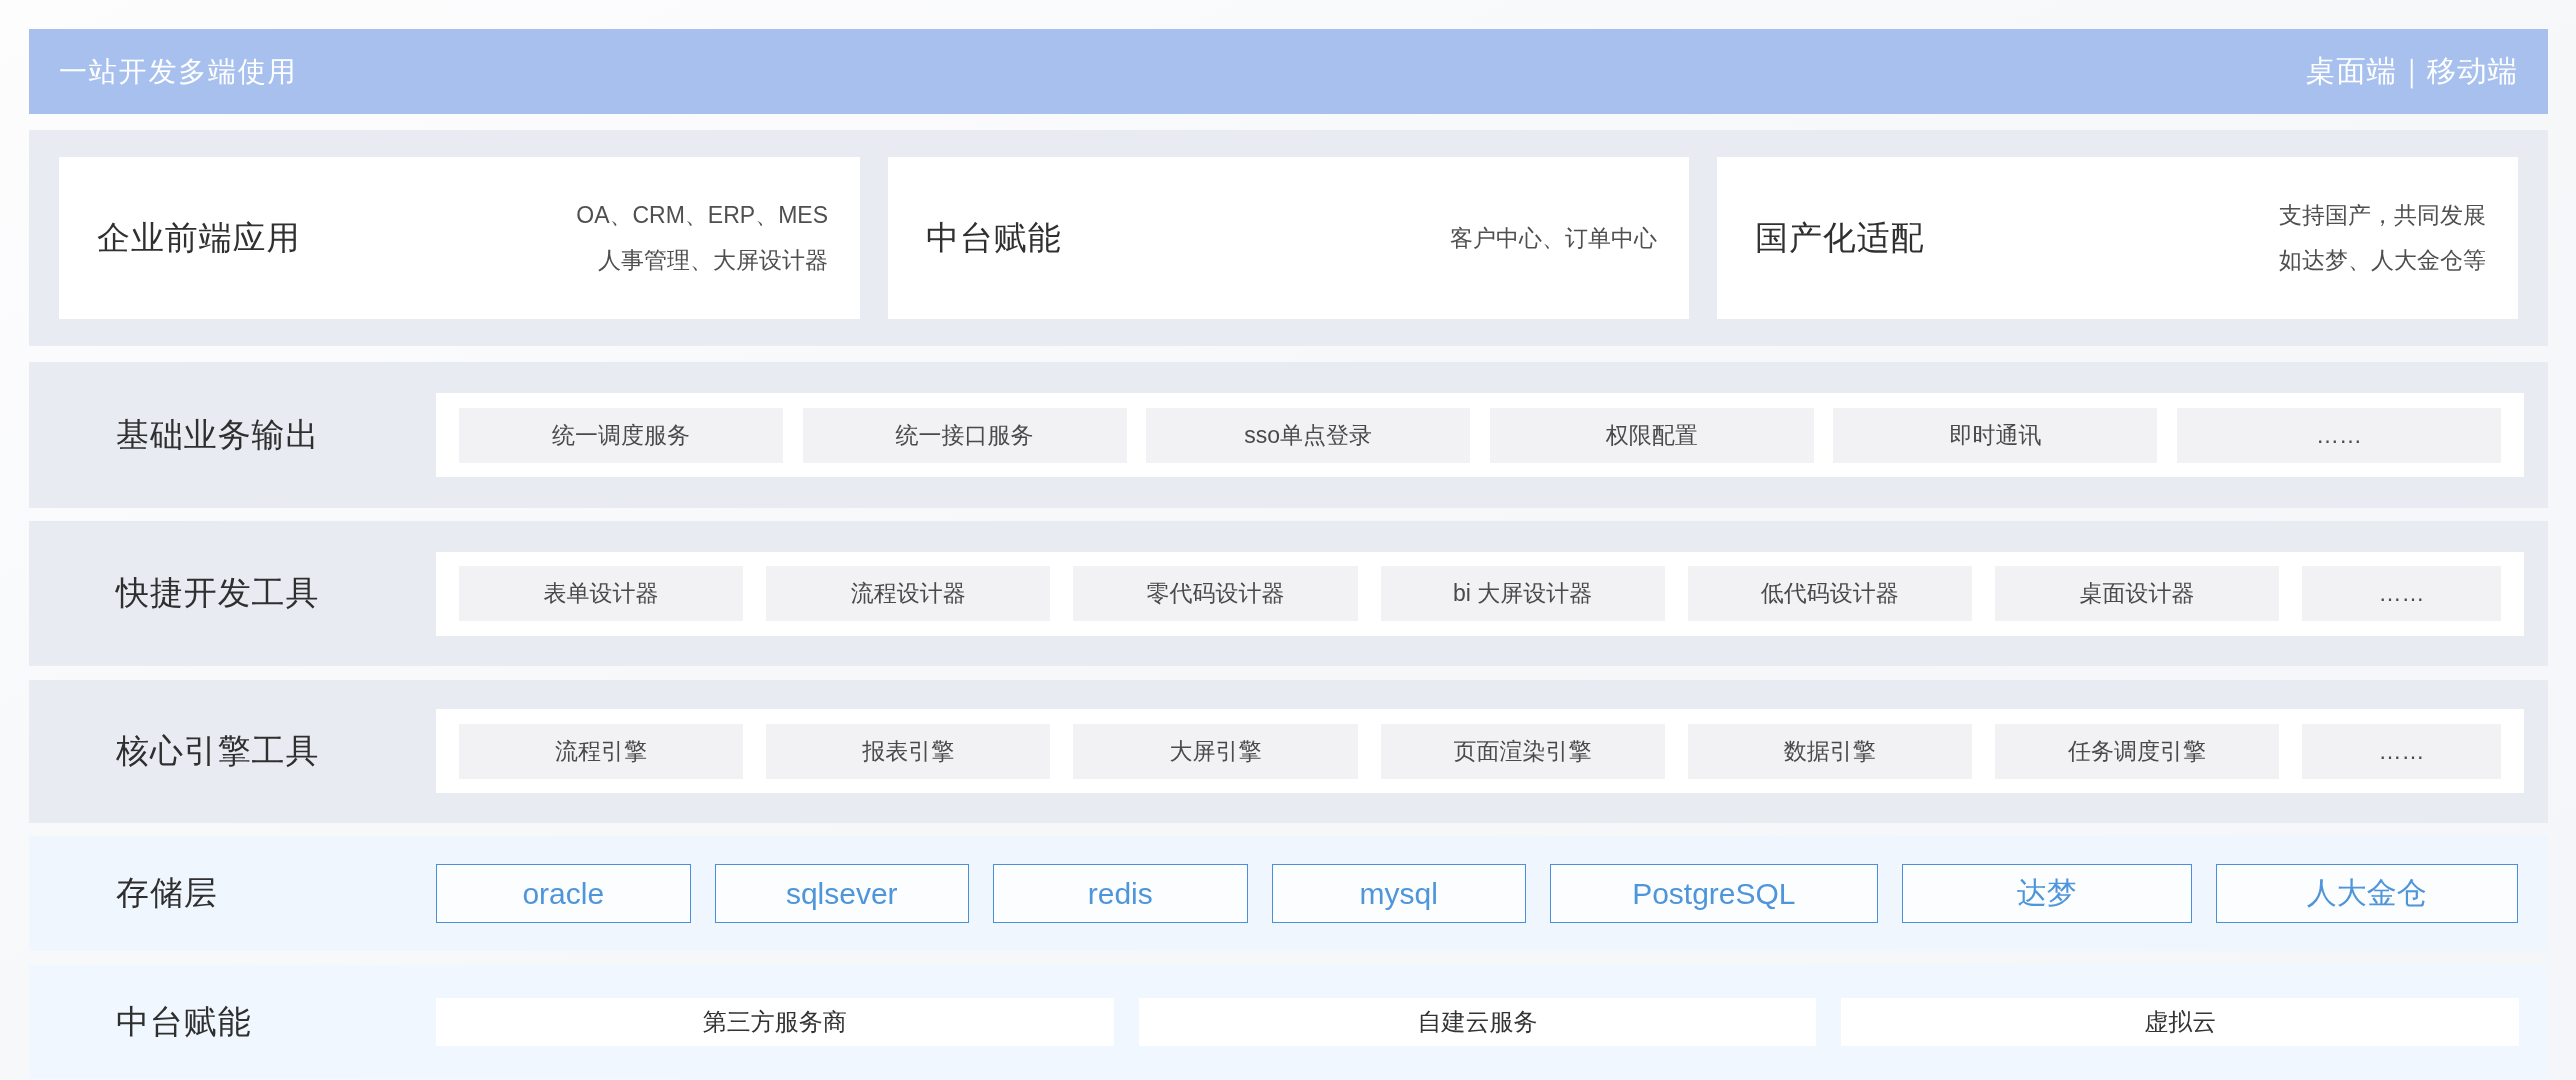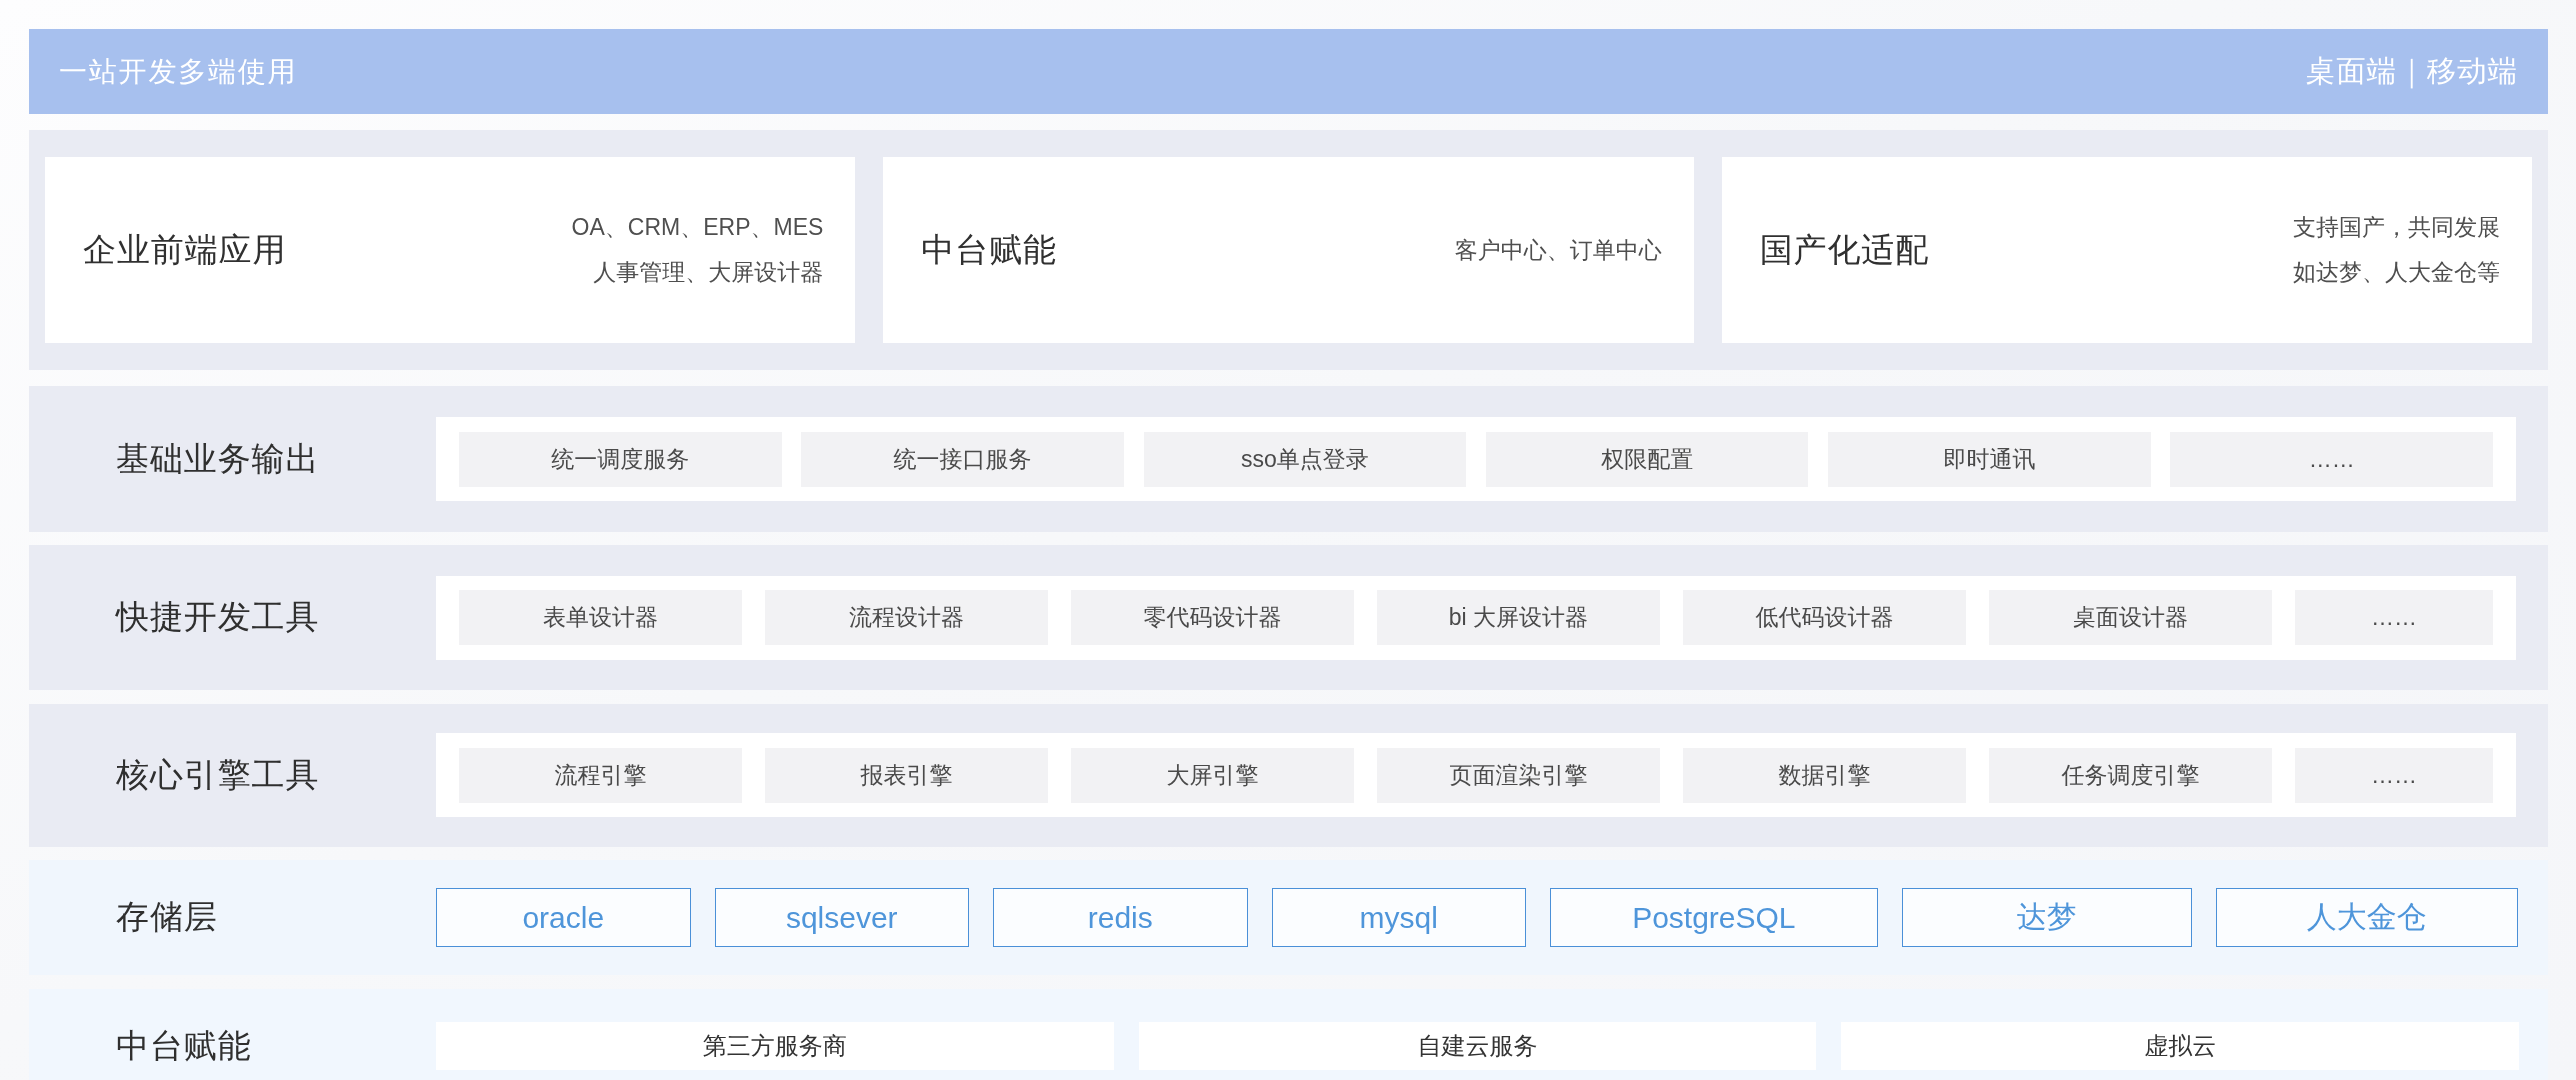--- a/index.html
+++ b/index.html
@@ -18,22 +18,22 @@
   .banner{
     height:85px;background:#a7c0ee;color:#ffffff;
     display:flex;align-items:center;justify-content:space-between;
     padding:0 30px;box-sizing:border-box;margin-bottom:16px;
   }
   .banner-title{font-size:28px;letter-spacing:1.8px;}
   .banner-right{font-size:29.5px;letter-spacing:0.9px;}
 
   
   .apps{
-    height:240px;background:#e9ebf3;
-    display:flex;gap:28px;padding:27px 16px;box-sizing:border-box;
+    height:216px;background:#e9ebf3;
+    display:flex;gap:28px;padding:27px 30px;box-sizing:border-box;
     margin-bottom:16px;
   }
   .app-card{
     flex:1;background:#ffffff;
     display:flex;align-items:center;justify-content:space-between;
     padding:0 32px 0 38px;box-sizing:border-box;
   }
   .app-title{font-size:33px;color:#303030;font-weight:500;letter-spacing:0.9px;white-space:nowrap;}
   .app-desc{text-align:right;font-size:23px;color:#4f4f4f;line-height:45px;white-space:nowrap;}
 
@@ -45,21 +45,21 @@
     width:407px;box-sizing:border-box;padding-left:87px;
     font-size:33px;color:#2f2f2f;font-weight:500;letter-spacing:0.9px;
     white-space:nowrap;flex:none;
   }
   .band.gray{background:#e9ebf3;}
   .r2{height:146px;}
   .r3{height:145px;}
   .r4{height:143px;}
 
   .panel{
-    flex:1;height:84px;background:#ffffff;margin-right:32px;
+    flex:1;height:84px;background:#ffffff;margin-right:24px;
     display:flex;align-items:center;gap:19.7px;padding:0 23px;box-sizing:border-box;
   }
   .panel.seven{gap:23px;}
   .chip{
     flex:1;height:55px;background:#f2f2f4;color:#4a4a4a;font-size:23px;
     display:flex;align-items:center;justify-content:center;white-space:nowrap;
   }
   .panel.seven .chip:last-child{flex:0.7;}
 
   

